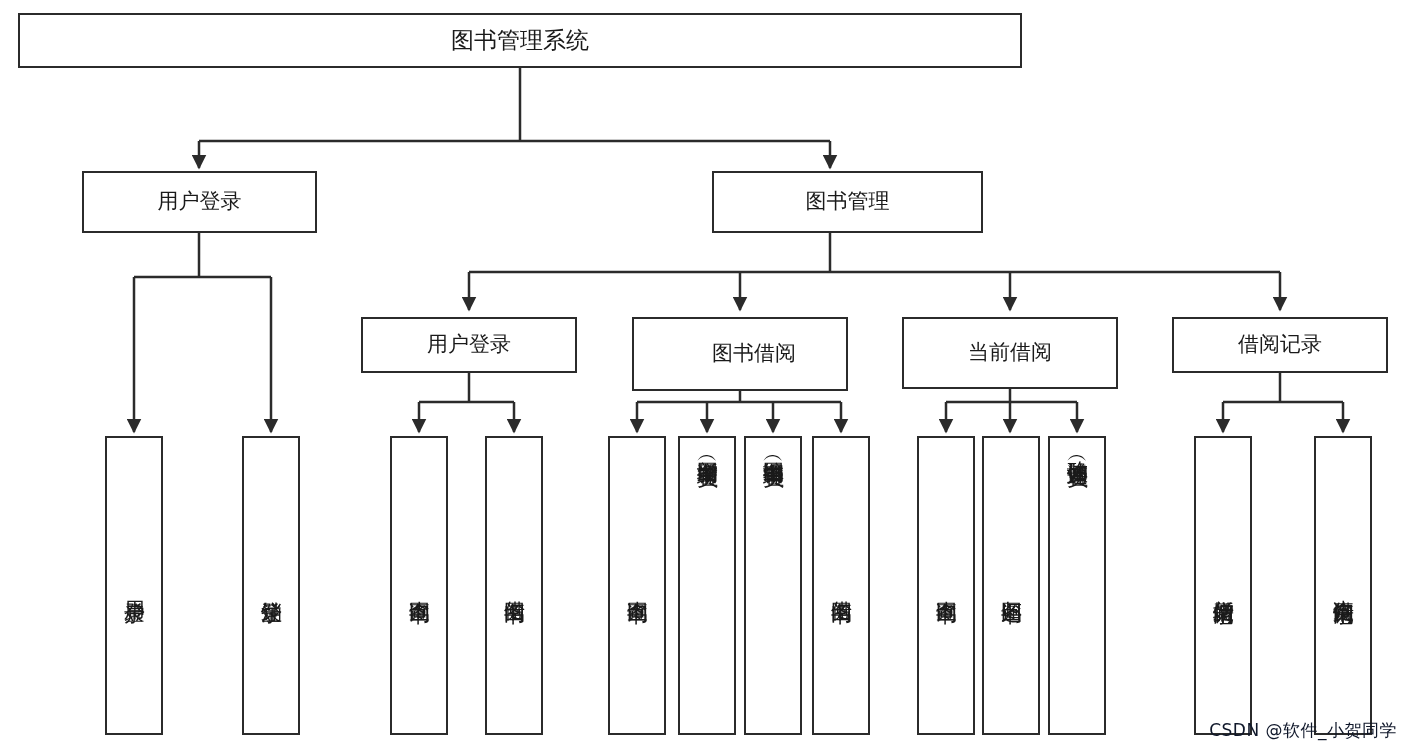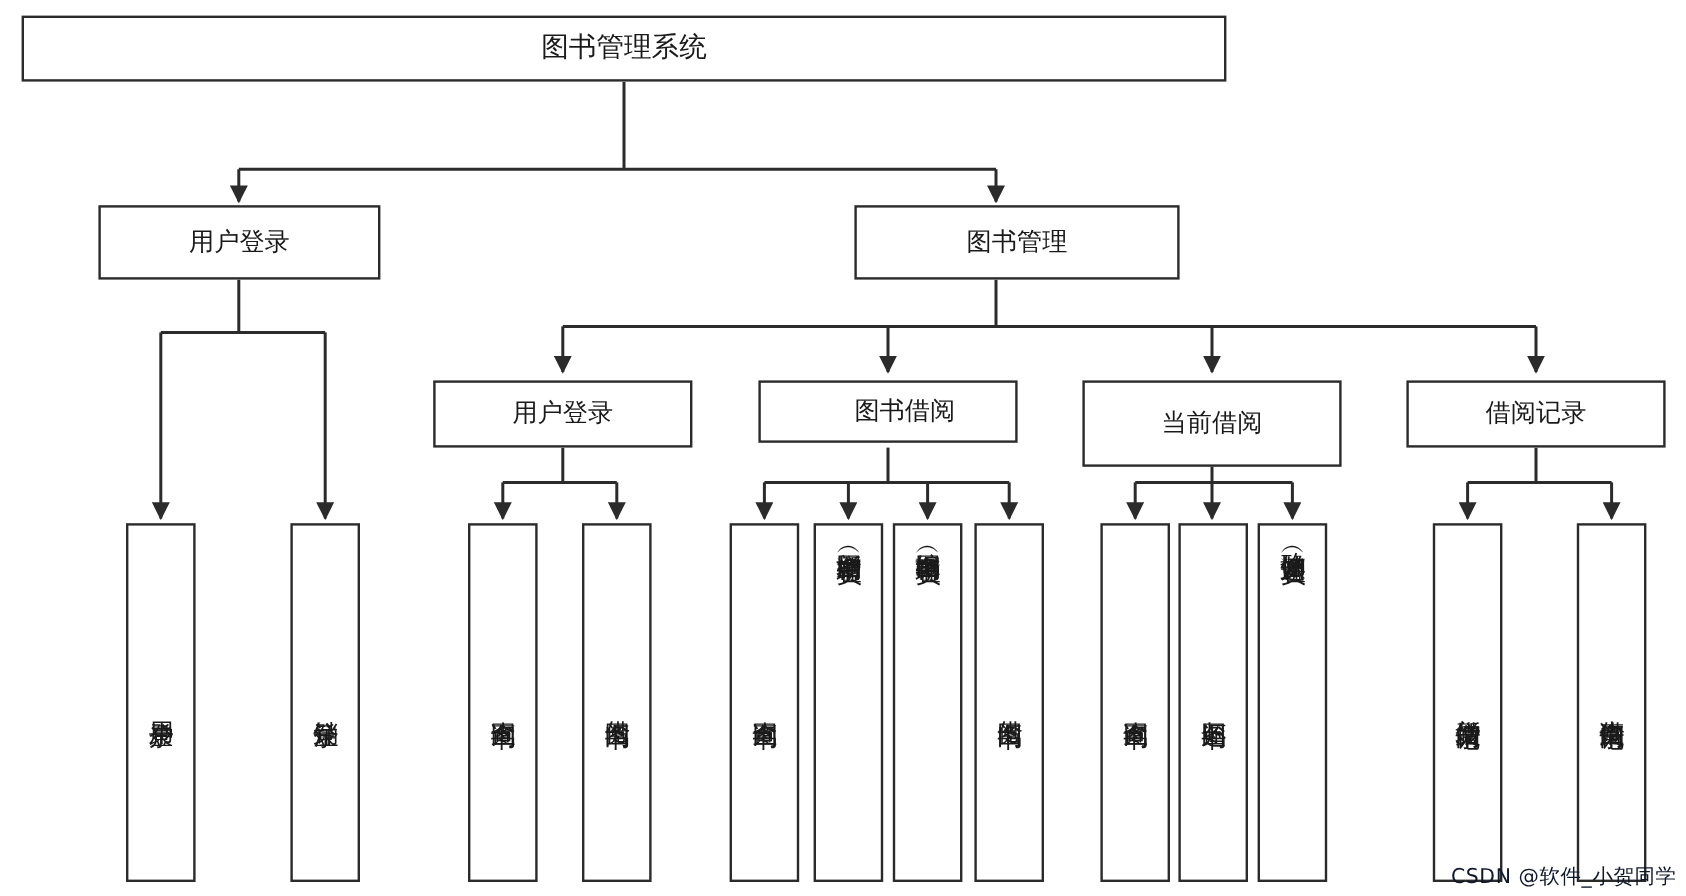--- a/index.html
+++ b/index.html
@@ -134,21 +134,21 @@
   <div class="node level-1" style="left:82px; top:171px; width:235px; height:62px;">
     <span class="node-label">用户登录</span>
   </div>
   <div class="node level-1" style="left:712px; top:171px; width:271px; height:62px;">
     <span class="node-label">图书管理</span>
   </div>
 
   <div class="node level-2" style="left:361px; top:317px; width:216px; height:56px;">
     <span class="node-label">用户登录</span>
   </div>
-  <div class="node level-2" style="left:632px; top:317px; width:216px; height:52px;padding-left:28px;">
+  <div class="node level-2" style="left:632px; top:317px; width:216px; height:74px;padding-left:28px;">
     <span class="node-label">图书借阅</span>
   </div>
   <div class="node level-2" style="left:902px; top:317px; width:216px; height:72px;">
     <span class="node-label">当前借阅</span>
   </div>
   <div class="node level-2" style="left:1172px; top:317px; width:216px; height:56px;">
     <span class="node-label">借阅记录</span>
   </div>
 
   <div class="node leaf center-v" style="left:105px; top:436px; width:58px; height:299px;">

